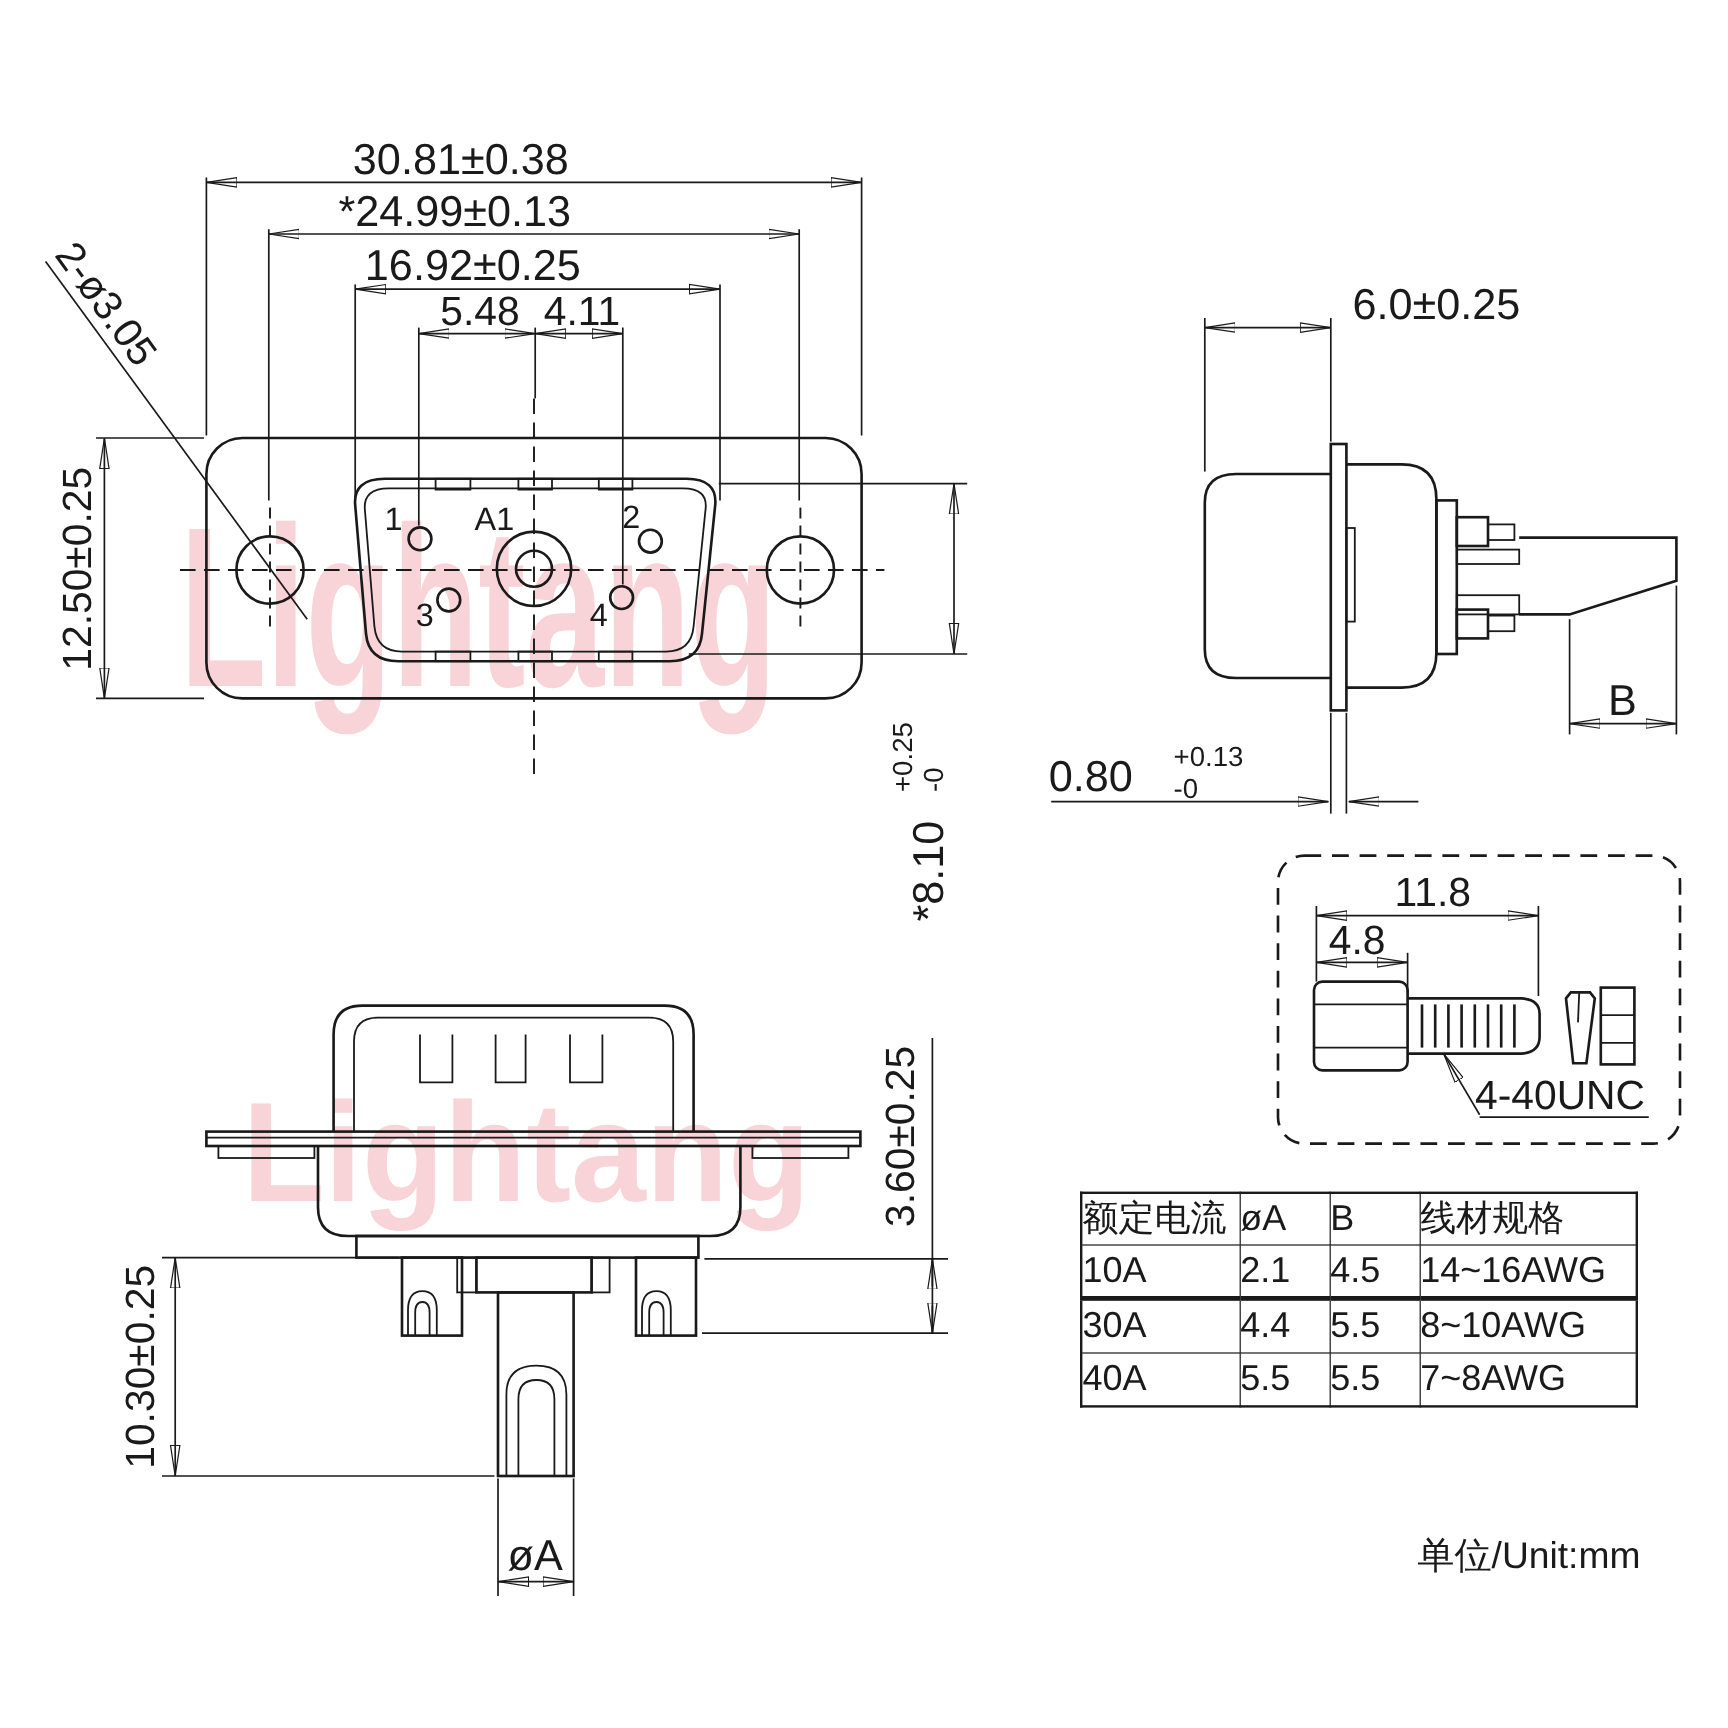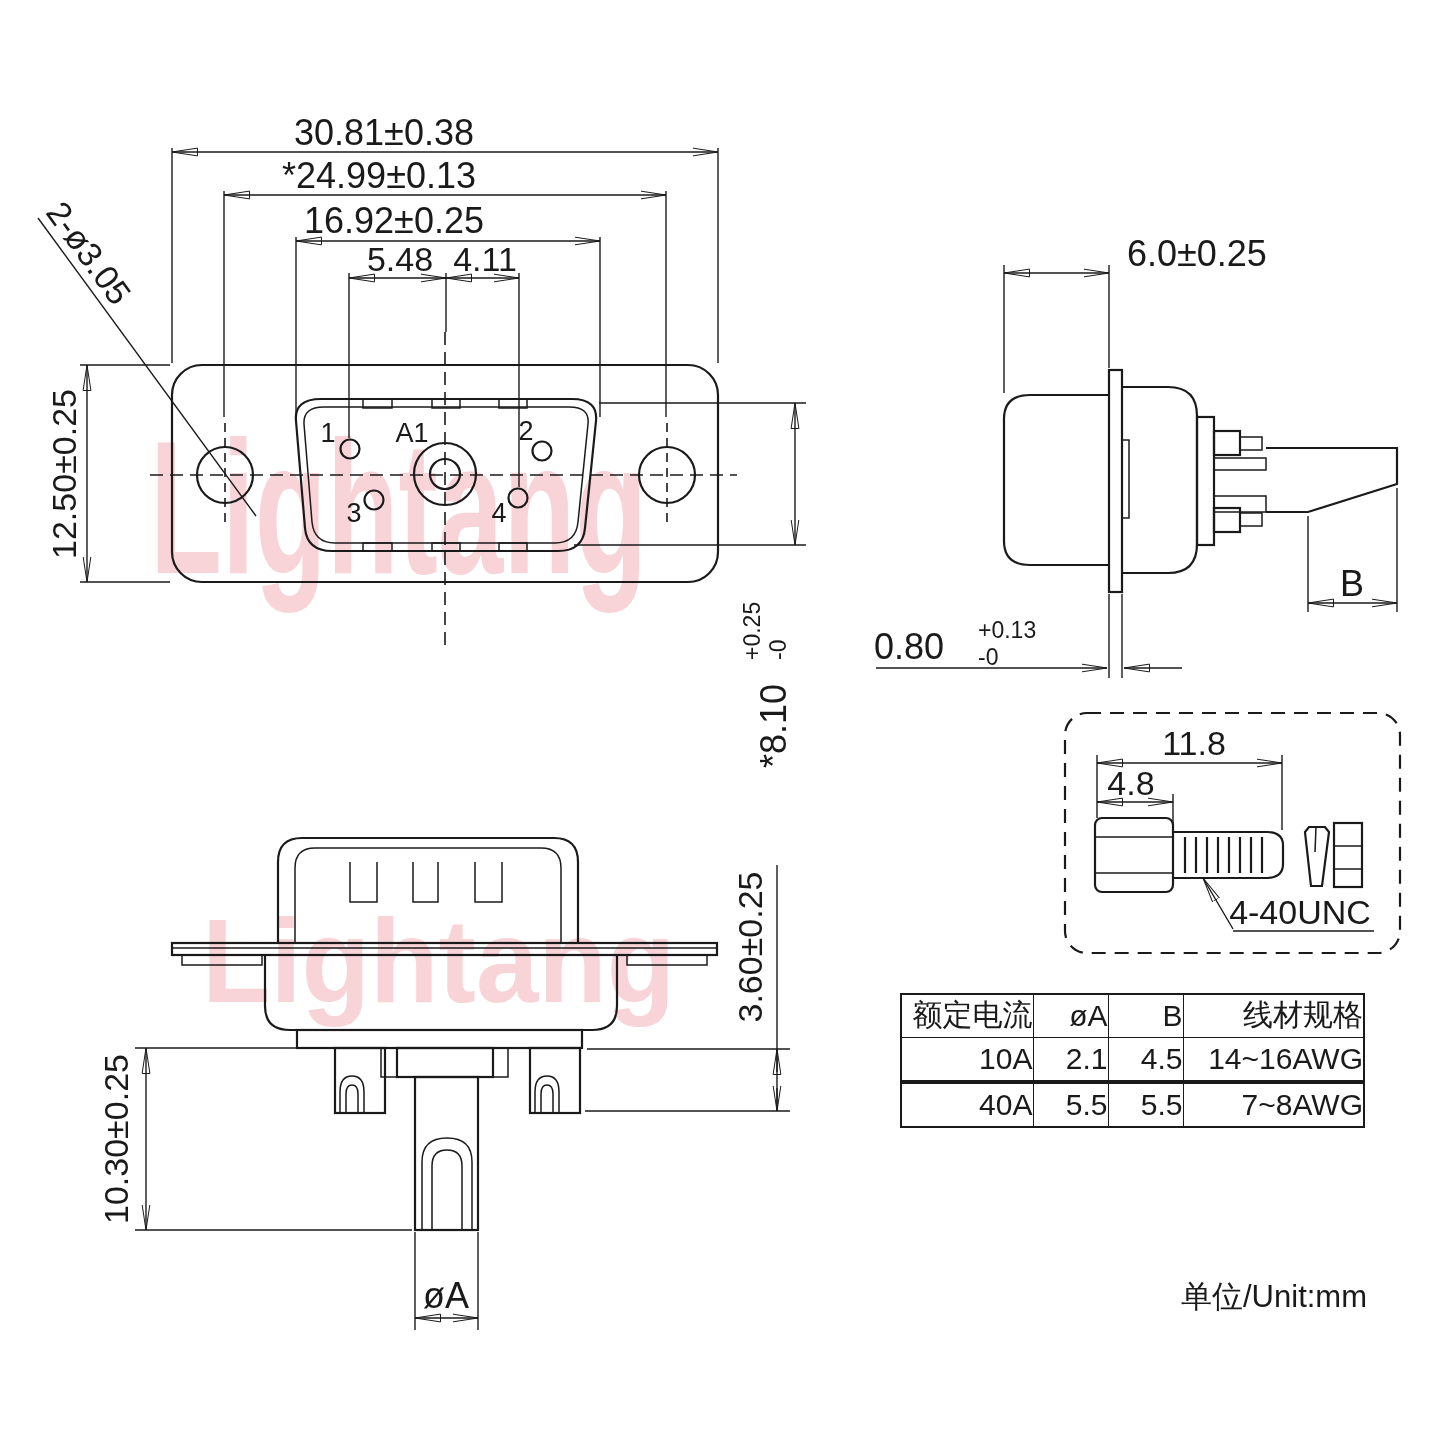--- a/index.html
+++ b/index.html
@@ -20,21 +20,21 @@
   .cls{stroke-dasharray:9 6;}
   .dash{stroke-dasharray:14 9;}
   svg#draw text{fill:#1a1a1a;stroke:none;font-family:"Liberation Sans",sans-serif;}
   .t36{font-size:36px;}
   .t34{font-size:34px;}
   .t27{font-size:27px;fill:#ff1f10;}
   .t23{font-size:23px;}
   .mid{text-anchor:middle;}
   .spec-table{position:absolute;left:900px;top:993px;z-index:2;border-collapse:collapse;
               table-layout:fixed;width:463px;}
-  .spec-table th,.spec-table td{border:1.6px solid #1a1a1a;text-align:right;vertical-align:middle;
+  .spec-table th,.spec-table td{border:1.6px solid #1a1a1a;text-align:left;vertical-align:middle;
               font-weight:normal;font-size:30px;color:#1a1a1a;padding:0;}
   .spec-table{border:2.5px solid #1a1a1a;}
   .spec-table thead tr{height:43px;}
   .spec-table tbody tr{height:45px;}
   .spec-table tr.thick th,.spec-table tr.thick td{border-bottom-width:4px;}
   #unitnote{position:absolute;left:1000px;top:1276px;width:367px;text-align:right;z-index:2;
             font-size:31px;color:#1a1a1a;}
 </style>
 </head>
 <body>
@@ -253,20 +253,26 @@
       </tr>
     </thead>
     <tbody>
       <tr class="thick">
         <td>10A</td>
         <td>2.1</td>
         <td>4.5</td>
         <td>14~16AWG</td>
       </tr>
       <tr>
+        <td>30A</td>
+        <td>4.4</td>
+        <td>5.5</td>
+        <td>8~10AWG</td>
+      </tr>
+      <tr>
         <td>40A</td>
         <td>5.5</td>
         <td>5.5</td>
         <td>7~8AWG</td>
       </tr>
     </tbody>
   </table>
 
   <div id="unitnote">单位/Unit:mm</div>
 

